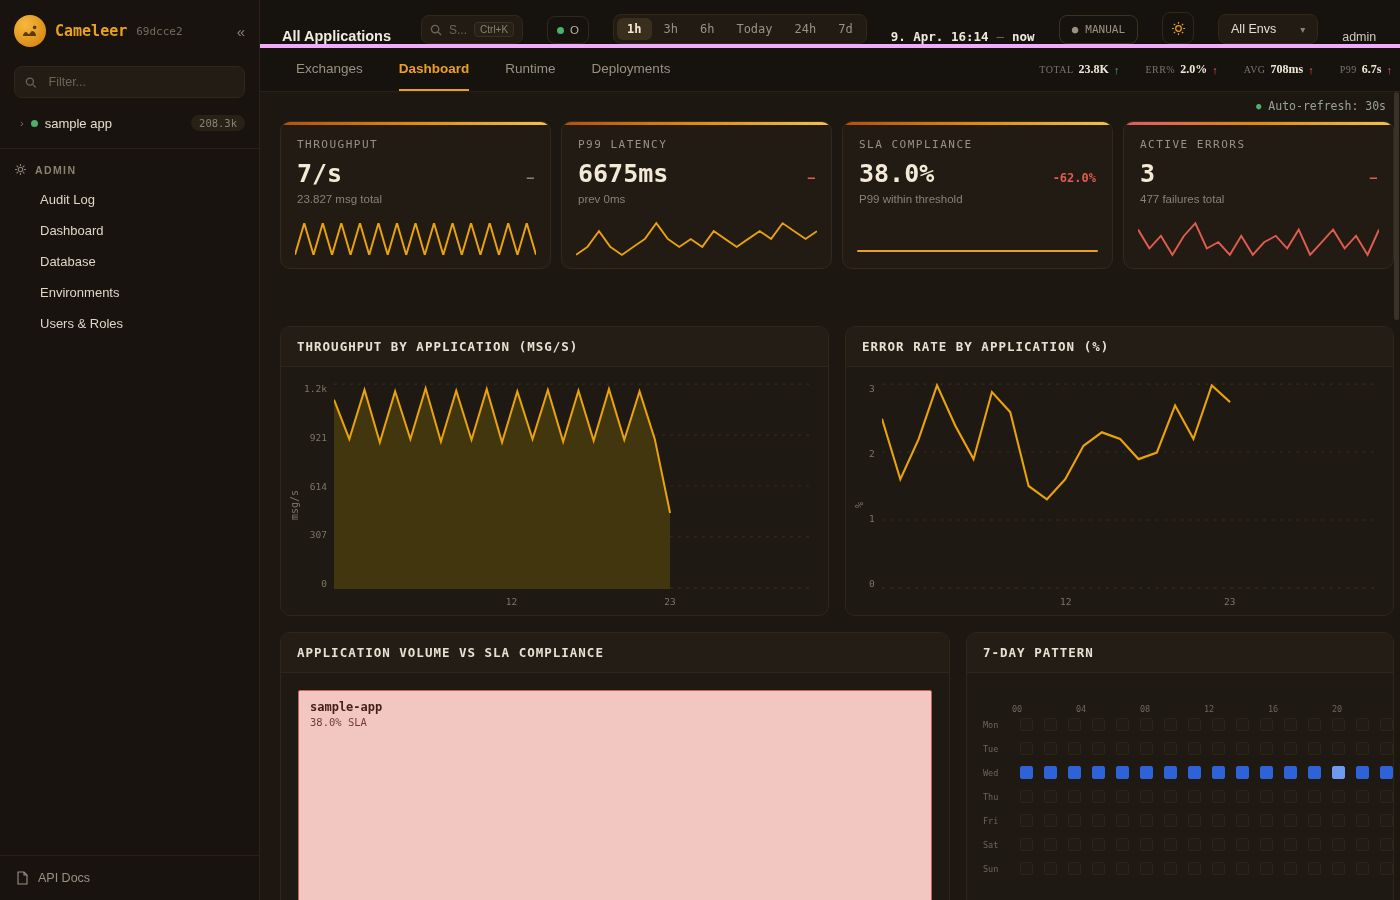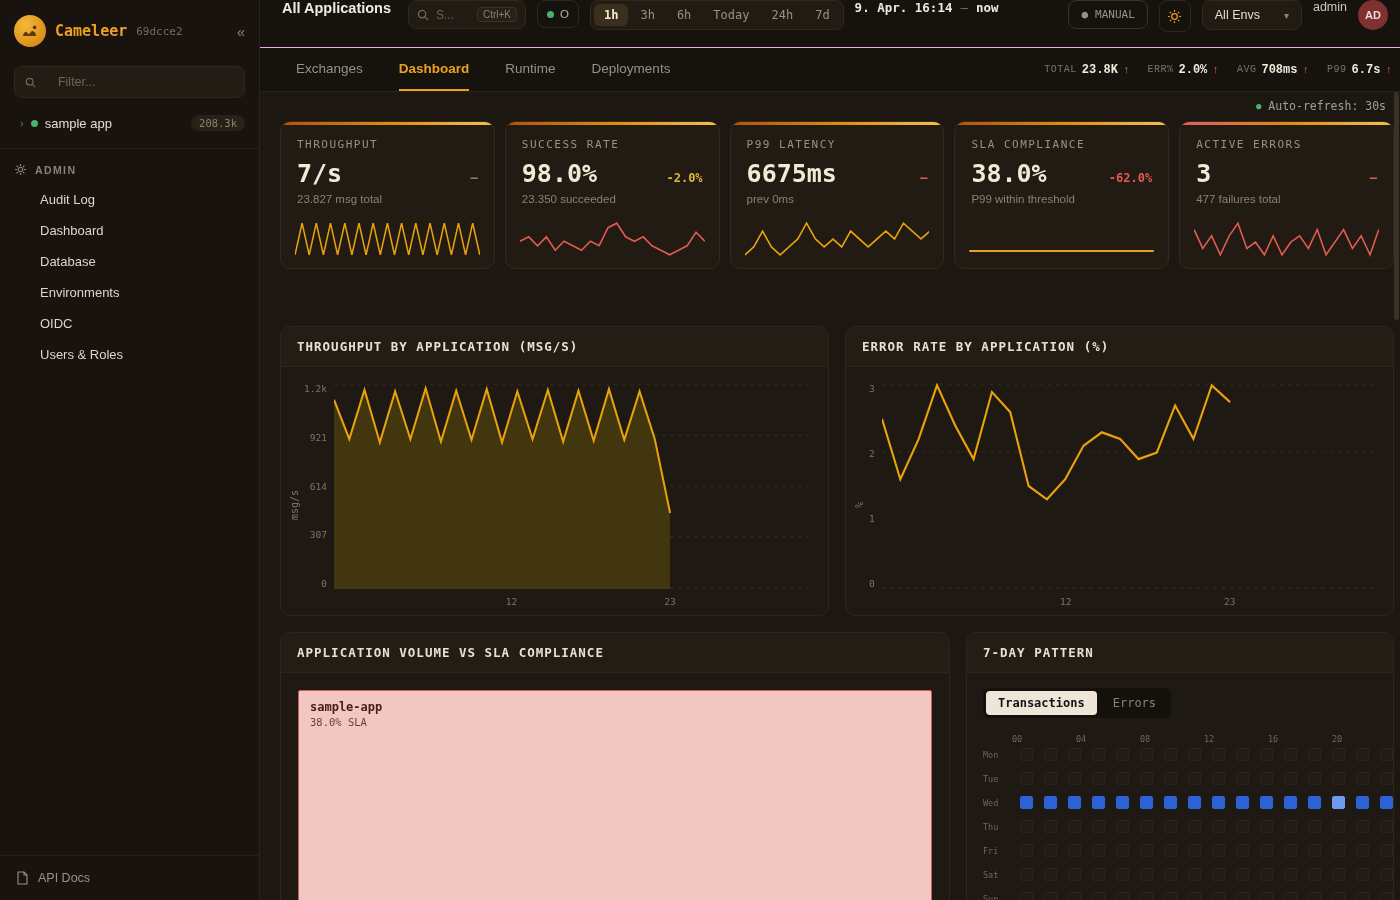--- a/index.html
+++ b/index.html
@@ -10,40 +10,40 @@
 
   
   .sidebar { width:260px; min-width:260px; background:#18130e; border-right:1px solid #2b2318;
     display:flex; flex-direction:column; }
   .sb-logo { display:flex; align-items:center; gap:9px; padding:15px 14px 11px; }
   .logo-badge { width:32px; height:32px; border-radius:50%; flex:none;
     background:radial-gradient(circle at 35% 30%, #f6b93c, #d07d0a); display:flex; align-items:center; justify-content:center; }
   .logo-name { color:var(--accent); font-family:"DejaVu Sans Mono", monospace; font-weight:bold; font-size:15px; }
   .logo-suffix { color:#746b5e; font-size:11px; font-family:"DejaVu Sans Mono", monospace; }
   .collapse-btn { margin-left:auto; color:#8a8173; font-size:15px; cursor:pointer; }
-  .sb-filter { margin:8px 14px 10px; display:flex; align-items:center; gap:22px; background:#221c15;
+  .sb-filter { margin:8px 14px 10px; display:flex; align-items:center; gap:12px; background:#221c15;
     border:1px solid #2f2719; border-radius:8px; padding:8px 10px; }
   .sb-filter input { background:transparent; border:none; outline:none; color:#b7afa0; font-size:12.5px; width:100%; }
   .sb-filter input::placeholder { color:#6e6557; }
   .sb-section { display:flex; align-items:center; gap:8px; padding:14px 14px 8px; color:#8a8173;
     font-size:10.5px; letter-spacing:1.4px; font-weight:bold; }
   .sb-app { display:flex; align-items:center; gap:7px; padding:7px 14px 7px 20px; font-size:13px; color:#e4ddd0; cursor:pointer; }
   .sb-app .chev { color:#7a7164; font-size:11px; }
   .dot-green { width:7px; height:7px; border-radius:50%; background:var(--green); flex:none; }
   .sb-badge { margin-left:auto; background:#282116; color:#8a8173; font-size:10.5px; padding:2px 8px;
     border-radius:9px; font-family:"DejaVu Sans Mono", monospace; }
   .sb-divider { height:1px; background:#262017; margin:10px 0 0; }
   .sb-item { padding:8px 14px 8px 40px; font-size:13px; color:#ddd6c9; cursor:pointer; }
   .sb-footer { margin-top:auto; border-top:1px solid #262017; padding:15px 16px; display:flex; gap:9px;
     align-items:center; color:#9a9183; font-size:12.5px; cursor:pointer; }
 
   
   .main { flex:1; display:flex; flex-direction:column; min-width:0; background:#1d1712; position:relative; }
-  .topbar { height:48px; min-height:48px; background:#16120e; border-bottom:1px solid #f0abfc;
-    display:flex; align-items:flex-start; gap:11px; padding:0 12px 0 22px; }
+  .topbar { height:48px; min-height:48px; background:#16120e; border-bottom:4px solid #f0abfc;
+    display:flex; align-items:flex-end; gap:24px; padding:0 12px 0 22px; }
   .tb-title { font-weight:bold; font-size:14.5px; color:#f0ebdf; margin-right:6px; white-space:nowrap; }
   .tb-search { display:flex; align-items:center; gap:7px; background:#211b14; border:1px solid #302818;
     border-radius:8px; padding:6px 8px; color:#6e6557; font-size:12px; width:118px; cursor:pointer; }
   .tb-kbd { border:1px solid #3a3222; border-radius:4px; padding:1px 5px; font-size:10px; color:#8a8173;
     font-family:Liberation Sans, sans-serif; background:#262017; margin-left:auto; white-space:nowrap; }
   .tb-live { display:flex; align-items:center; gap:6px; border:1px solid #302818; border-radius:8px;
     padding:7px 9px; font-size:11.5px; color:#b8b0a2; cursor:pointer; }
   .tb-ranges { display:flex; background:#211b14; border:1px solid #302818; border-radius:8px; padding:3px; gap:2px; }
   .tb-range { padding:4px 10px; font-size:12px; color:#9a9183; border-radius:6px; cursor:pointer;
     font-family:"DejaVu Sans Mono", monospace; white-space:nowrap; }
@@ -61,22 +61,22 @@
   .tb-envs .caret { color:#8a8173; font-size:10px; }
   .tb-user { font-size:12.5px; color:#cfc8bb; white-space:nowrap; }
   .tb-avatar { width:30px; height:30px; min-width:30px; border-radius:50%; background:#7e3230; color:#f0d8d4;
     font-size:11px; font-weight:bold; display:flex; align-items:center; justify-content:center; cursor:pointer; }
 
   .tabsbar { height:44px; min-height:44px; background:#16120e; border-bottom:1px solid #292217;
     display:flex; align-items:center; padding:0 8px 0 36px; gap:36px; }
   .tab { font-size:13.5px; color:#9a9183; height:100%; display:flex; align-items:center;
     border-bottom:2px solid transparent; cursor:pointer; }
   .tab.active { color:var(--accent); border-bottom-color:var(--accent); font-weight:bold; }
-  .tabs-stats { margin-left:auto; display:flex; gap:18px; align-items:center;
-    font-family:Liberation Mono, monospace; }
+  .tabs-stats { margin-left:auto; display:flex; gap:26px; align-items:center;
+    font-family:Liberation Serif, serif; }
   .stat { display:flex; align-items:center; gap:5px; }
   .stat-label { font-size:10px; color:#7d7466; letter-spacing:.5px; }
   .stat-value { font-size:12px; font-weight:bold; color:#f0e9da; }
   .stat-arrow { font-size:11px; font-weight:bold; }
 
   .refresh-row { display:flex; justify-content:flex-end; align-items:center; gap:7px; padding:7px 14px 2px;
     font-family:"DejaVu Sans Mono", monospace; font-size:11.5px; color:#97a293; }
   .refresh-dot { color:var(--green); font-size:9px; }
 
   .content { flex:1; overflow:hidden; padding:0 6px 0 20px; display:flex; flex-direction:column; }
@@ -177,21 +177,20 @@
       <svg width="13" height="13" viewBox="0 0 13 13">
           <circle cx="6.5" cy="6.5" r="2.2" fill="none" stroke="#8a8173" stroke-width="1.1"></circle>
           <path d="M6.5 1v2M6.5 10v2M1 6.5h2M10 6.5h2M2.6 2.6l1.4 1.4M9 9l1.4 1.4M10.4 2.6 9 4M4 9l-1.4 1.4" stroke="#8a8173" stroke-width="1.1"></path>
         </svg>
       <span>ADMIN</span>
     </div>
     <div class="sb-item">Audit Log</div>
     <div class="sb-item">Dashboard</div>
     <div class="sb-item">Database</div>
     <div class="sb-item">Environments</div>
-    <div class="sb-item">OIDC</div>
     <div class="sb-item">Users &amp; Roles</div>
 
     <div class="sb-footer">
       <svg width="13" height="14" viewBox="0 0 13 14">
           <path d="M2 1h6l3 3v9H2z" fill="none" stroke="#9a9183" stroke-width="1.1"></path>
           <path d="M8 1v3h3" fill="none" stroke="#9a9183" stroke-width="1.1"></path>
         </svg>
       <span>API Docs</span>
     </div>
   </aside>
@@ -283,32 +282,20 @@
         <div class="kpi-card">
           <div class="kpi-topbar"></div>
           <div class="kpi-title">THROUGHPUT</div>
           <div class="kpi-valrow">
             <span class="kpi-value">7/s</span>
             <span class="kpi-delta" style="color: rgb(138, 129, 115);">–</span>
           </div>
           <div class="kpi-sub">23.827 msg total</div>
           <svg class="kpi-spark" viewBox="0 0 190 36" preserveAspectRatio="none">
               <polyline points="0.0,33.0 7.3,3.0 14.6,33.0 21.9,3.0 29.2,33.0 36.5,3.0 43.8,33.0 51.2,3.0 58.5,33.0 65.8,3.0 73.1,33.0 80.4,3.0 87.7,33.0 95.0,3.0 102.3,33.0 109.6,3.0 116.9,33.0 124.2,3.0 131.5,33.0 138.8,3.0 146.2,33.0 153.5,3.0 160.8,33.0 168.1,3.0 175.4,33.0 182.7,3.0 190.0,33.0" fill="none" stroke="#e8a20c" stroke-width="1.6"></polyline>
-            </svg>
-        </div>
-        <div class="kpi-card">
-          <div class="kpi-topbar"></div>
-          <div class="kpi-title">SUCCESS RATE</div>
-          <div class="kpi-valrow">
-            <span class="kpi-value">98.0%</span>
-            <span class="kpi-delta" style="color: rgb(227, 179, 65);">-2.0%</span>
-          </div>
-          <div class="kpi-sub">23.350 succeeded</div>
-          <svg class="kpi-spark" viewBox="0 0 190 36" preserveAspectRatio="none">
-              <polyline points="0.0,20.1 9.0,15.9 18.1,24.4 27.1,15.9 36.2,28.7 45.2,20.1 54.3,24.4 63.3,28.7 72.4,20.1 81.4,24.4 90.5,7.3 99.5,3.0 108.6,15.9 117.6,20.1 126.7,15.9 135.7,24.4 144.8,28.7 153.8,33.0 162.9,28.7 171.9,24.4 181.0,11.6 190.0,20.1" fill="none" stroke="#e05b50" stroke-width="1.6"></polyline>
             </svg>
         </div>
         <div class="kpi-card">
           <div class="kpi-topbar"></div>
           <div class="kpi-title">P99 LATENCY</div>
           <div class="kpi-valrow">
             <span class="kpi-value">6675ms</span>
             <span class="kpi-delta" style="color: rgb(226, 91, 80);">–</span>
           </div>
           <div class="kpi-sub">prev 0ms</div>
@@ -404,24 +391,20 @@
           <div class="treemap-body">
             <div class="treemap-rect">
               <div class="tm-name">sample-app</div>
               <div class="tm-sub">38.0% SLA</div>
             </div>
           </div>
         </div>
         <div class="panel pattern-panel">
           <div class="panel-head">7-DAY PATTERN</div>
           <div class="pattern-body">
-            <div class="toggle-group">
-              <span class="toggle active">Transactions</span>
-              <span class="toggle">Errors</span>
-            </div>
             <div class="hm-hours">
                 <span style="grid-column: 1;">00</span>
                 <span style="grid-column: 5;">04</span>
                 <span style="grid-column: 9;">08</span>
                 <span style="grid-column: 13;">12</span>
                 <span style="grid-column: 17;">16</span>
                 <span style="grid-column: 21;">20</span>
               </div>
             <div class="hm-grid">
                 <div class="hm-day">Mon</div>

